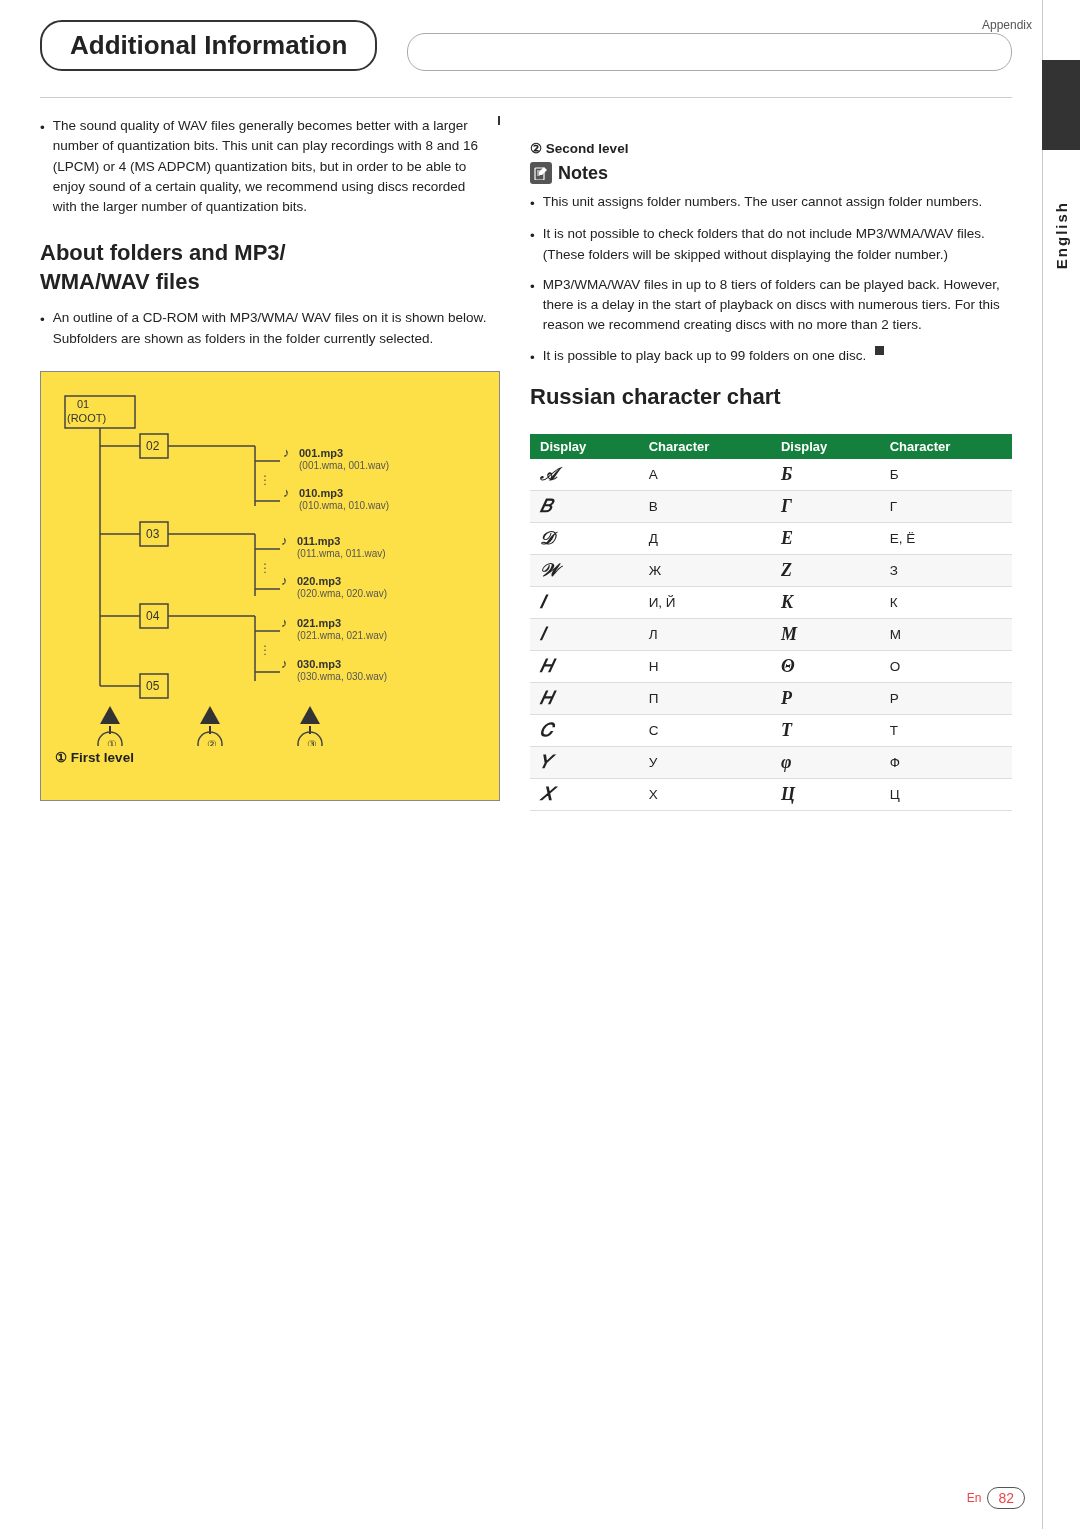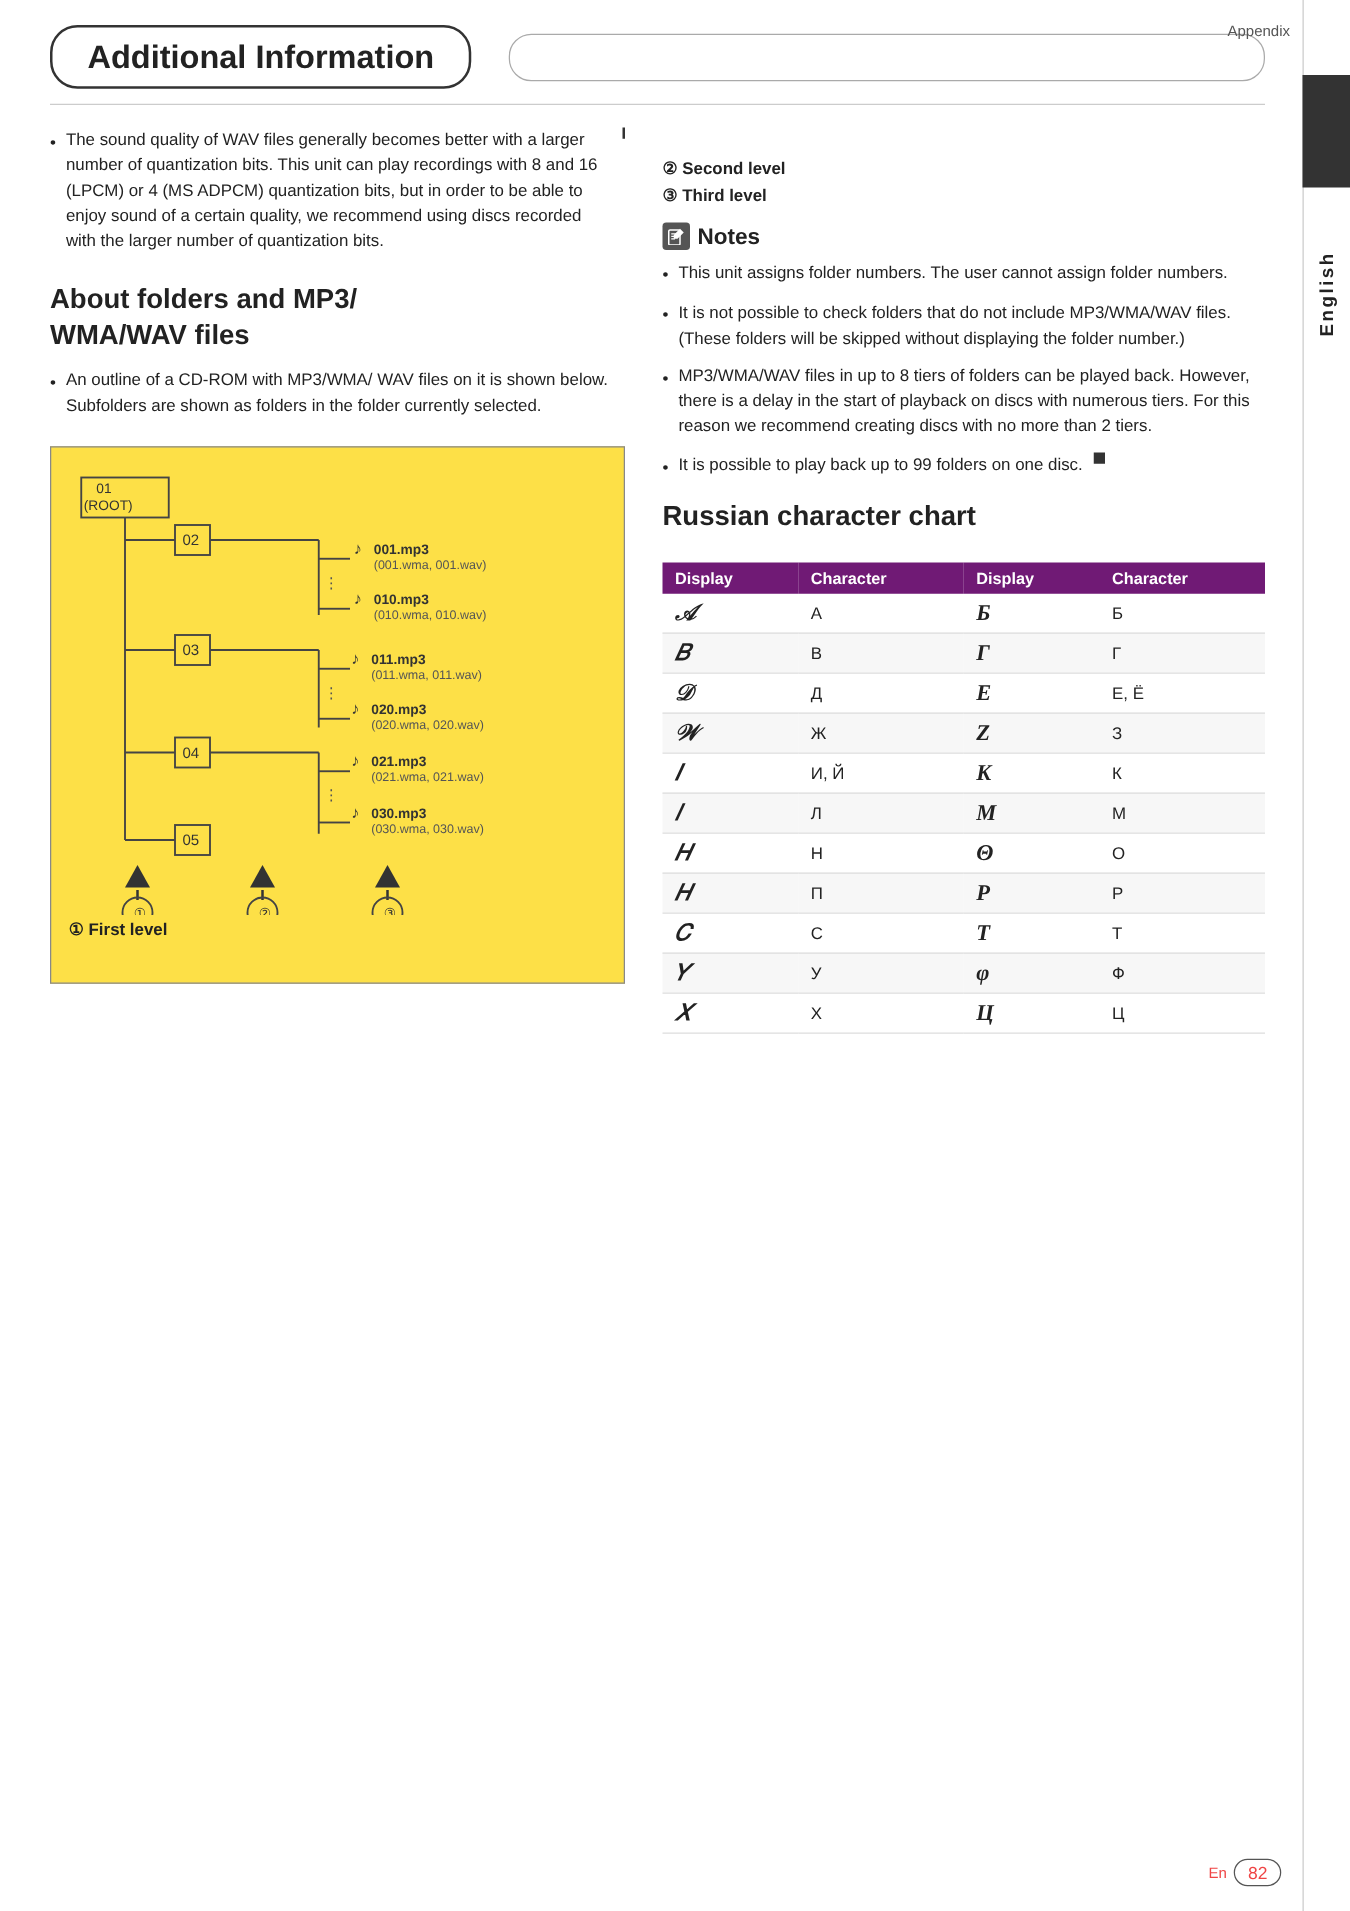--- a/index.html
+++ b/index.html
@@ -62,24 +62,24 @@
 
     
     .main {
       margin-right: 38px;
       padding: 20px 30px 30px 40px;
     }
 
     
     .page-header {
       display: flex;
-      align-items: center;
+      align-items: flex-end;
       margin-bottom: 18px;
       border-bottom: 1px solid #ccc;
-      padding-bottom: 12px;
+      padding-bottom: 26px;
     }
     .title-box {
       border: 2px solid #333;
       border-radius: 22px;
       padding: 8px 28px;
       font-size: 26px;
       font-weight: bold;
       display: inline-block;
       margin-right: 30px;
       background: #fff;
@@ -186,21 +186,21 @@
       font-size: 22px;
       font-weight: bold;
       margin-bottom: 24px;
     }
     .char-table {
       width: 100%;
       border-collapse: collapse;
       font-size: 13.5px;
     }
     .char-table th {
-      background: #701a75;
+      background: #15803d;
       color: #fff;
       padding: 5px 10px;
       text-align: left;
       font-size: 13px;
     }
     .char-table td {
       padding: 5px 10px;
       border-bottom: 1px solid #ddd;
       vertical-align: middle;
     }
@@ -374,23 +374,20 @@
 
       </div>
     </div>
 
     <div class="col-right">
 
       <div class="numbered-item" style="margin-bottom:6px;margin-top:24px;">
         <span>② Second level</span>
       </div>
 
-      <div class="numbered-item" style="margin-bottom:14px;">
-        <span>③ Third level</span>
-      </div>
 
       <div class="notes-box">
         <div class="notes-header">
           <div class="notes-icon">
             <svg width="14" height="14" viewBox="0 0 14 14">
               <rect x="1" y="2" width="9" height="12" rx="1" fill="none" stroke="#fff" stroke-width="1.2"></rect>
               <line x1="3" y1="5" x2="8" y2="5" stroke="#fff" stroke-width="1"></line>
               <line x1="3" y1="7" x2="8" y2="7" stroke="#fff" stroke-width="1"></line>
               <line x1="3" y1="9" x2="6" y2="9" stroke="#fff" stroke-width="1"></line>
               <polygon points="10,1 13,4 8,9 5,9 5,6" fill="#fff"></polygon>

